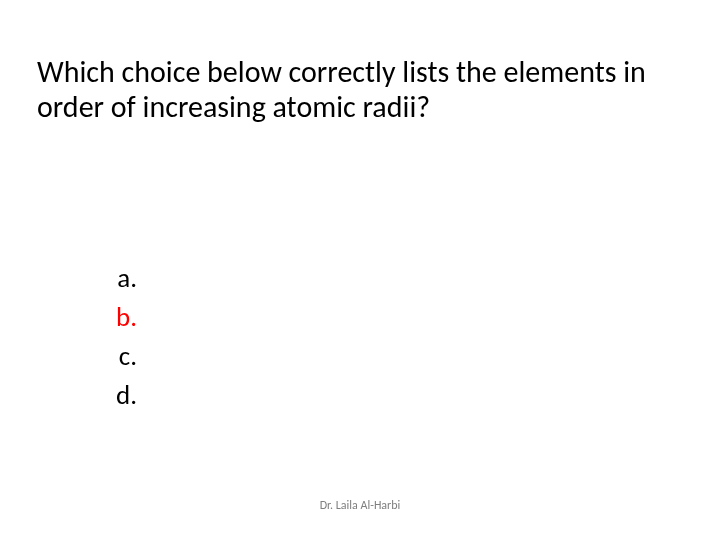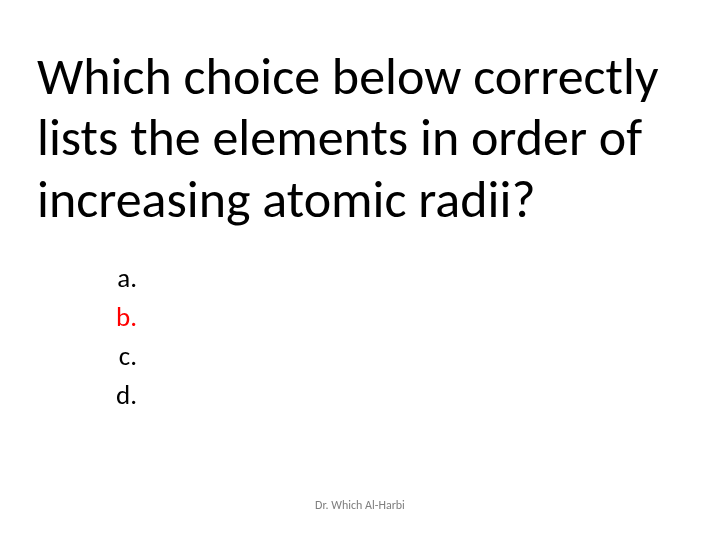--- a/index.html
+++ b/index.html
@@ -14,23 +14,23 @@
   }
   .slide {
     position: relative;
     width: 720px;
     height: 540px;
     box-sizing: border-box;
   }
   .question {
     position: absolute;
     left: 37px;
-    top: 46px;
+    top: 54px;
     width: 650px;
-    font-size: 52px;
+    font-size: 30px;
     line-height: 1.18;
     font-weight: 400;
     letter-spacing: 0px;
   }
   .answers {
     position: absolute;
     left: 97px;
     top: 258px;
     font-size: 27px;
     line-height: 1.45;
@@ -74,15 +74,15 @@
       <div class="answer-label">b.</div>
     </div>
     <div class="answer-row">
       <div class="answer-label">c.</div>
     </div>
     <div class="answer-row">
       <div class="answer-label">d.</div>
     </div>
   </div>
 
-  <div class="footer">Dr. Which Al-Harbi</div>
+  <div class="footer">Dr. Laila Al-Harbi</div>
 
 </div>
 
 </body></html>

